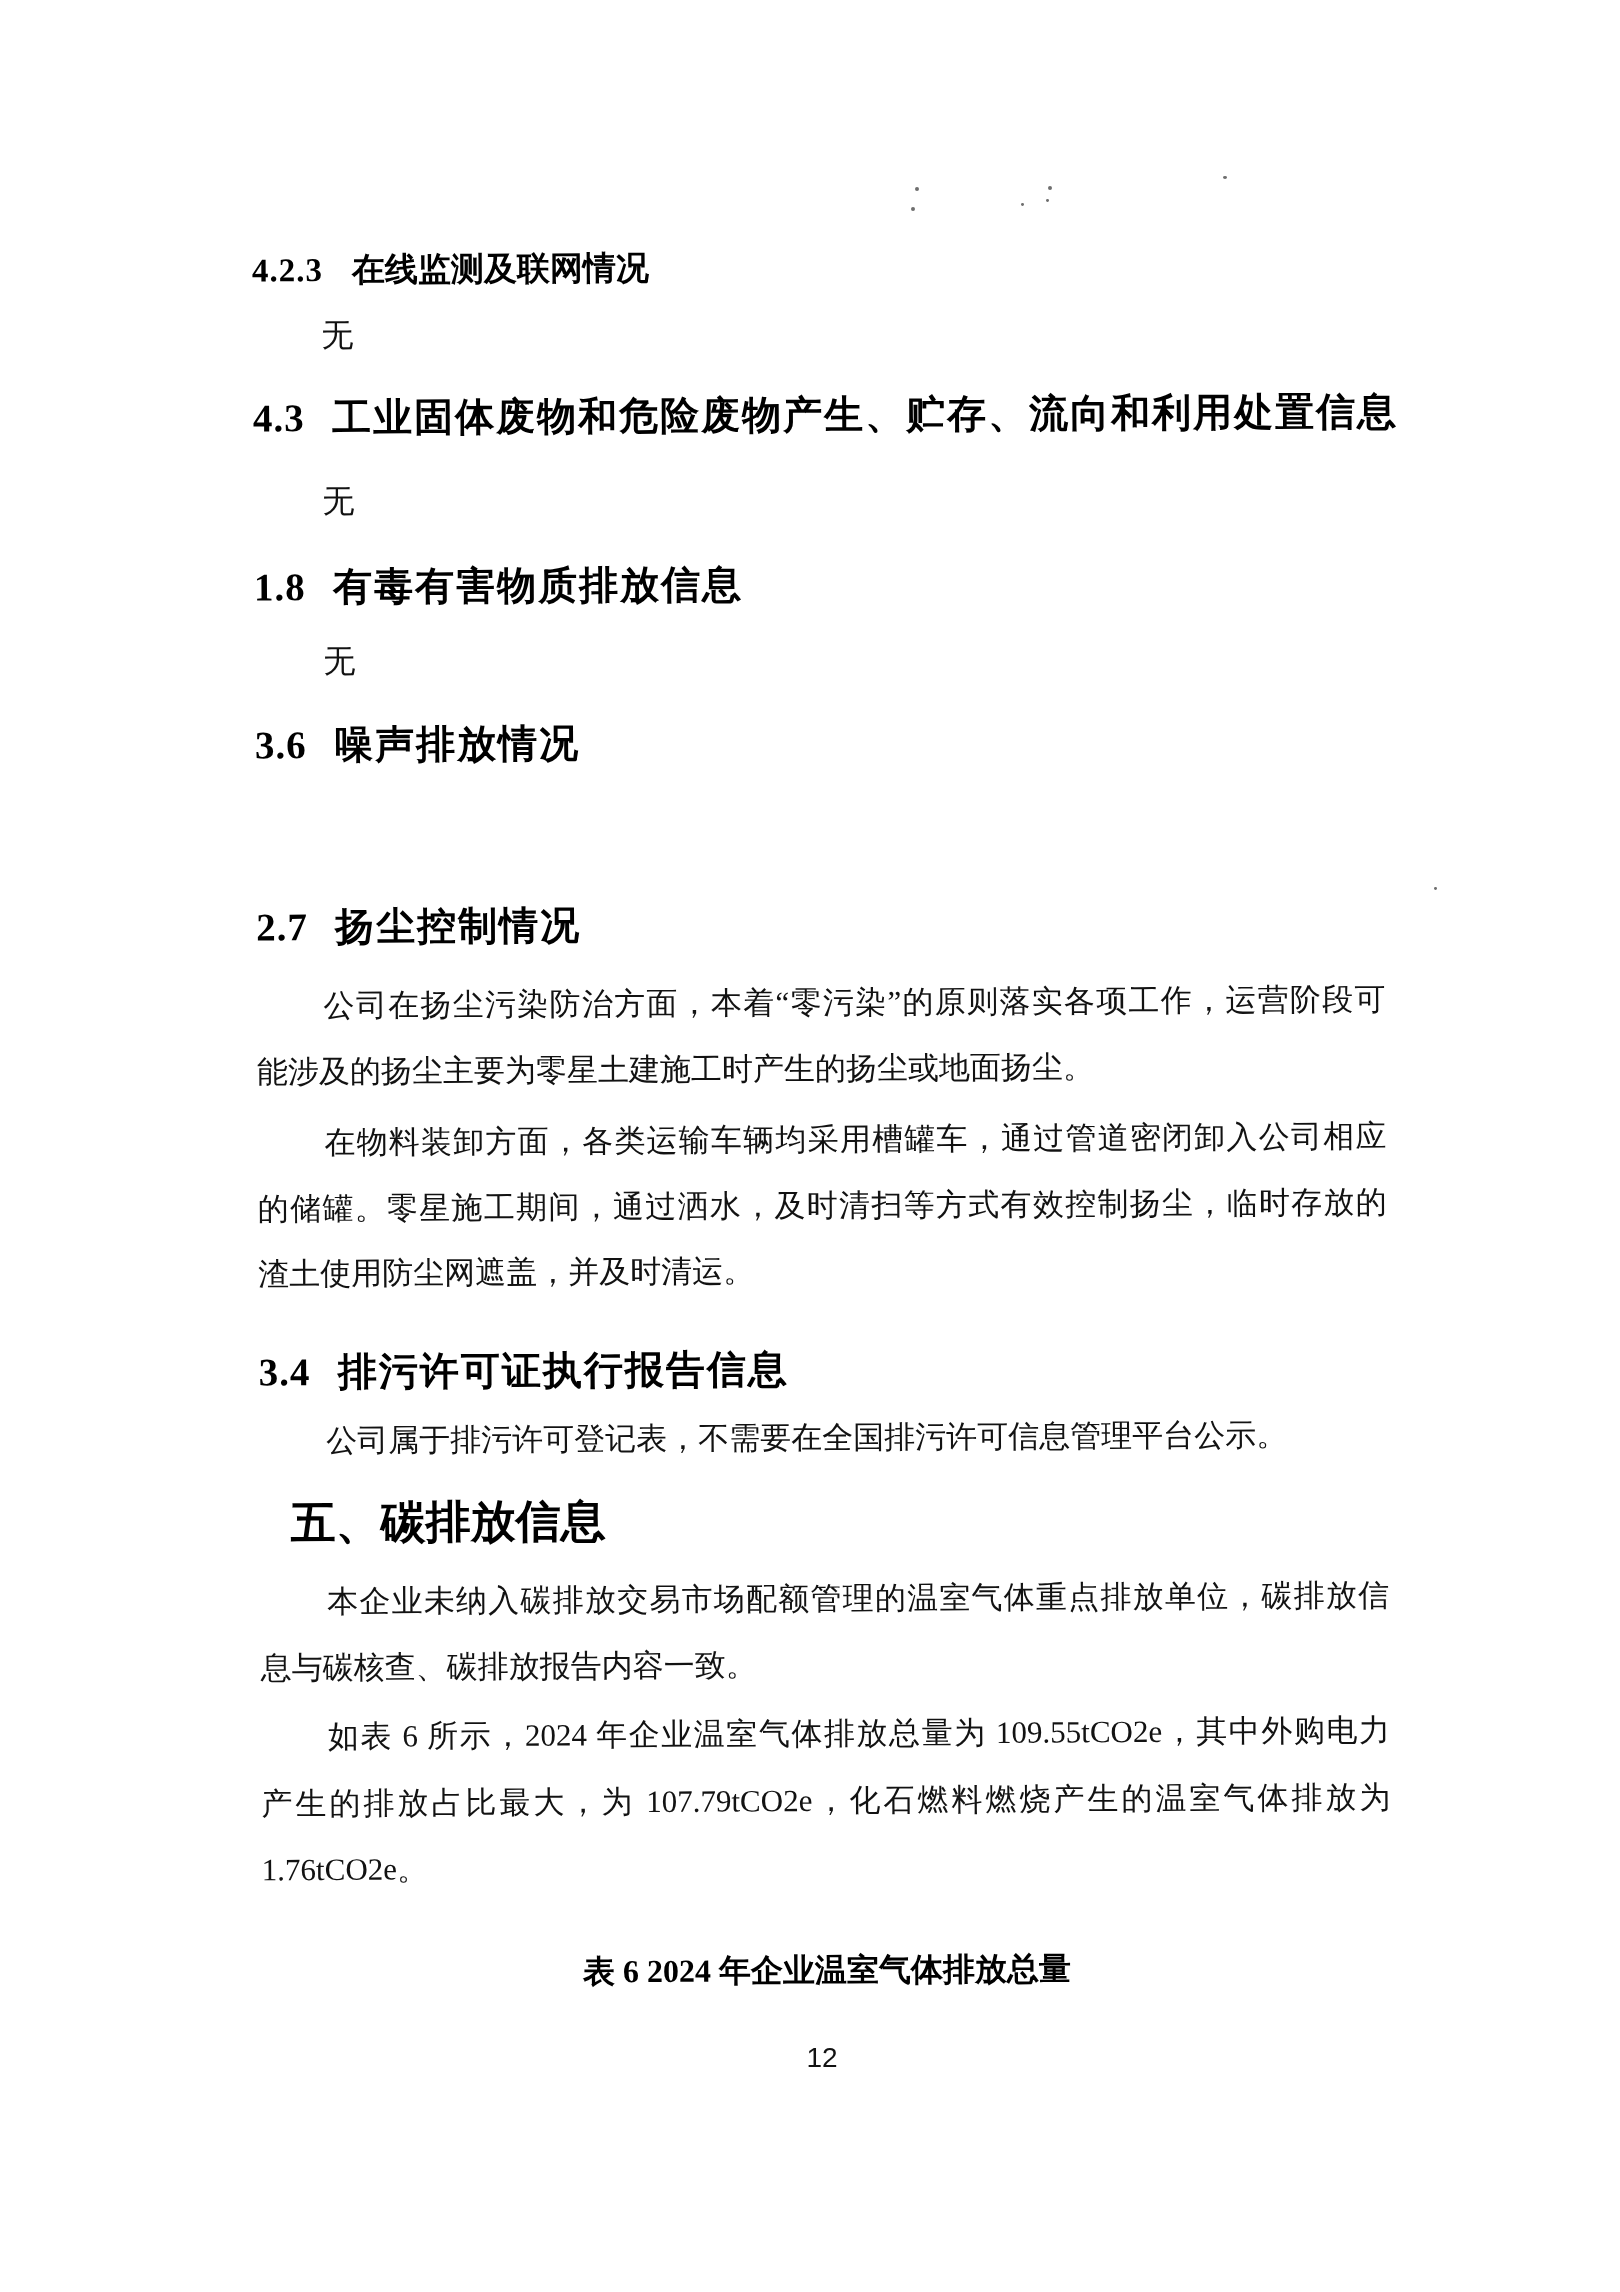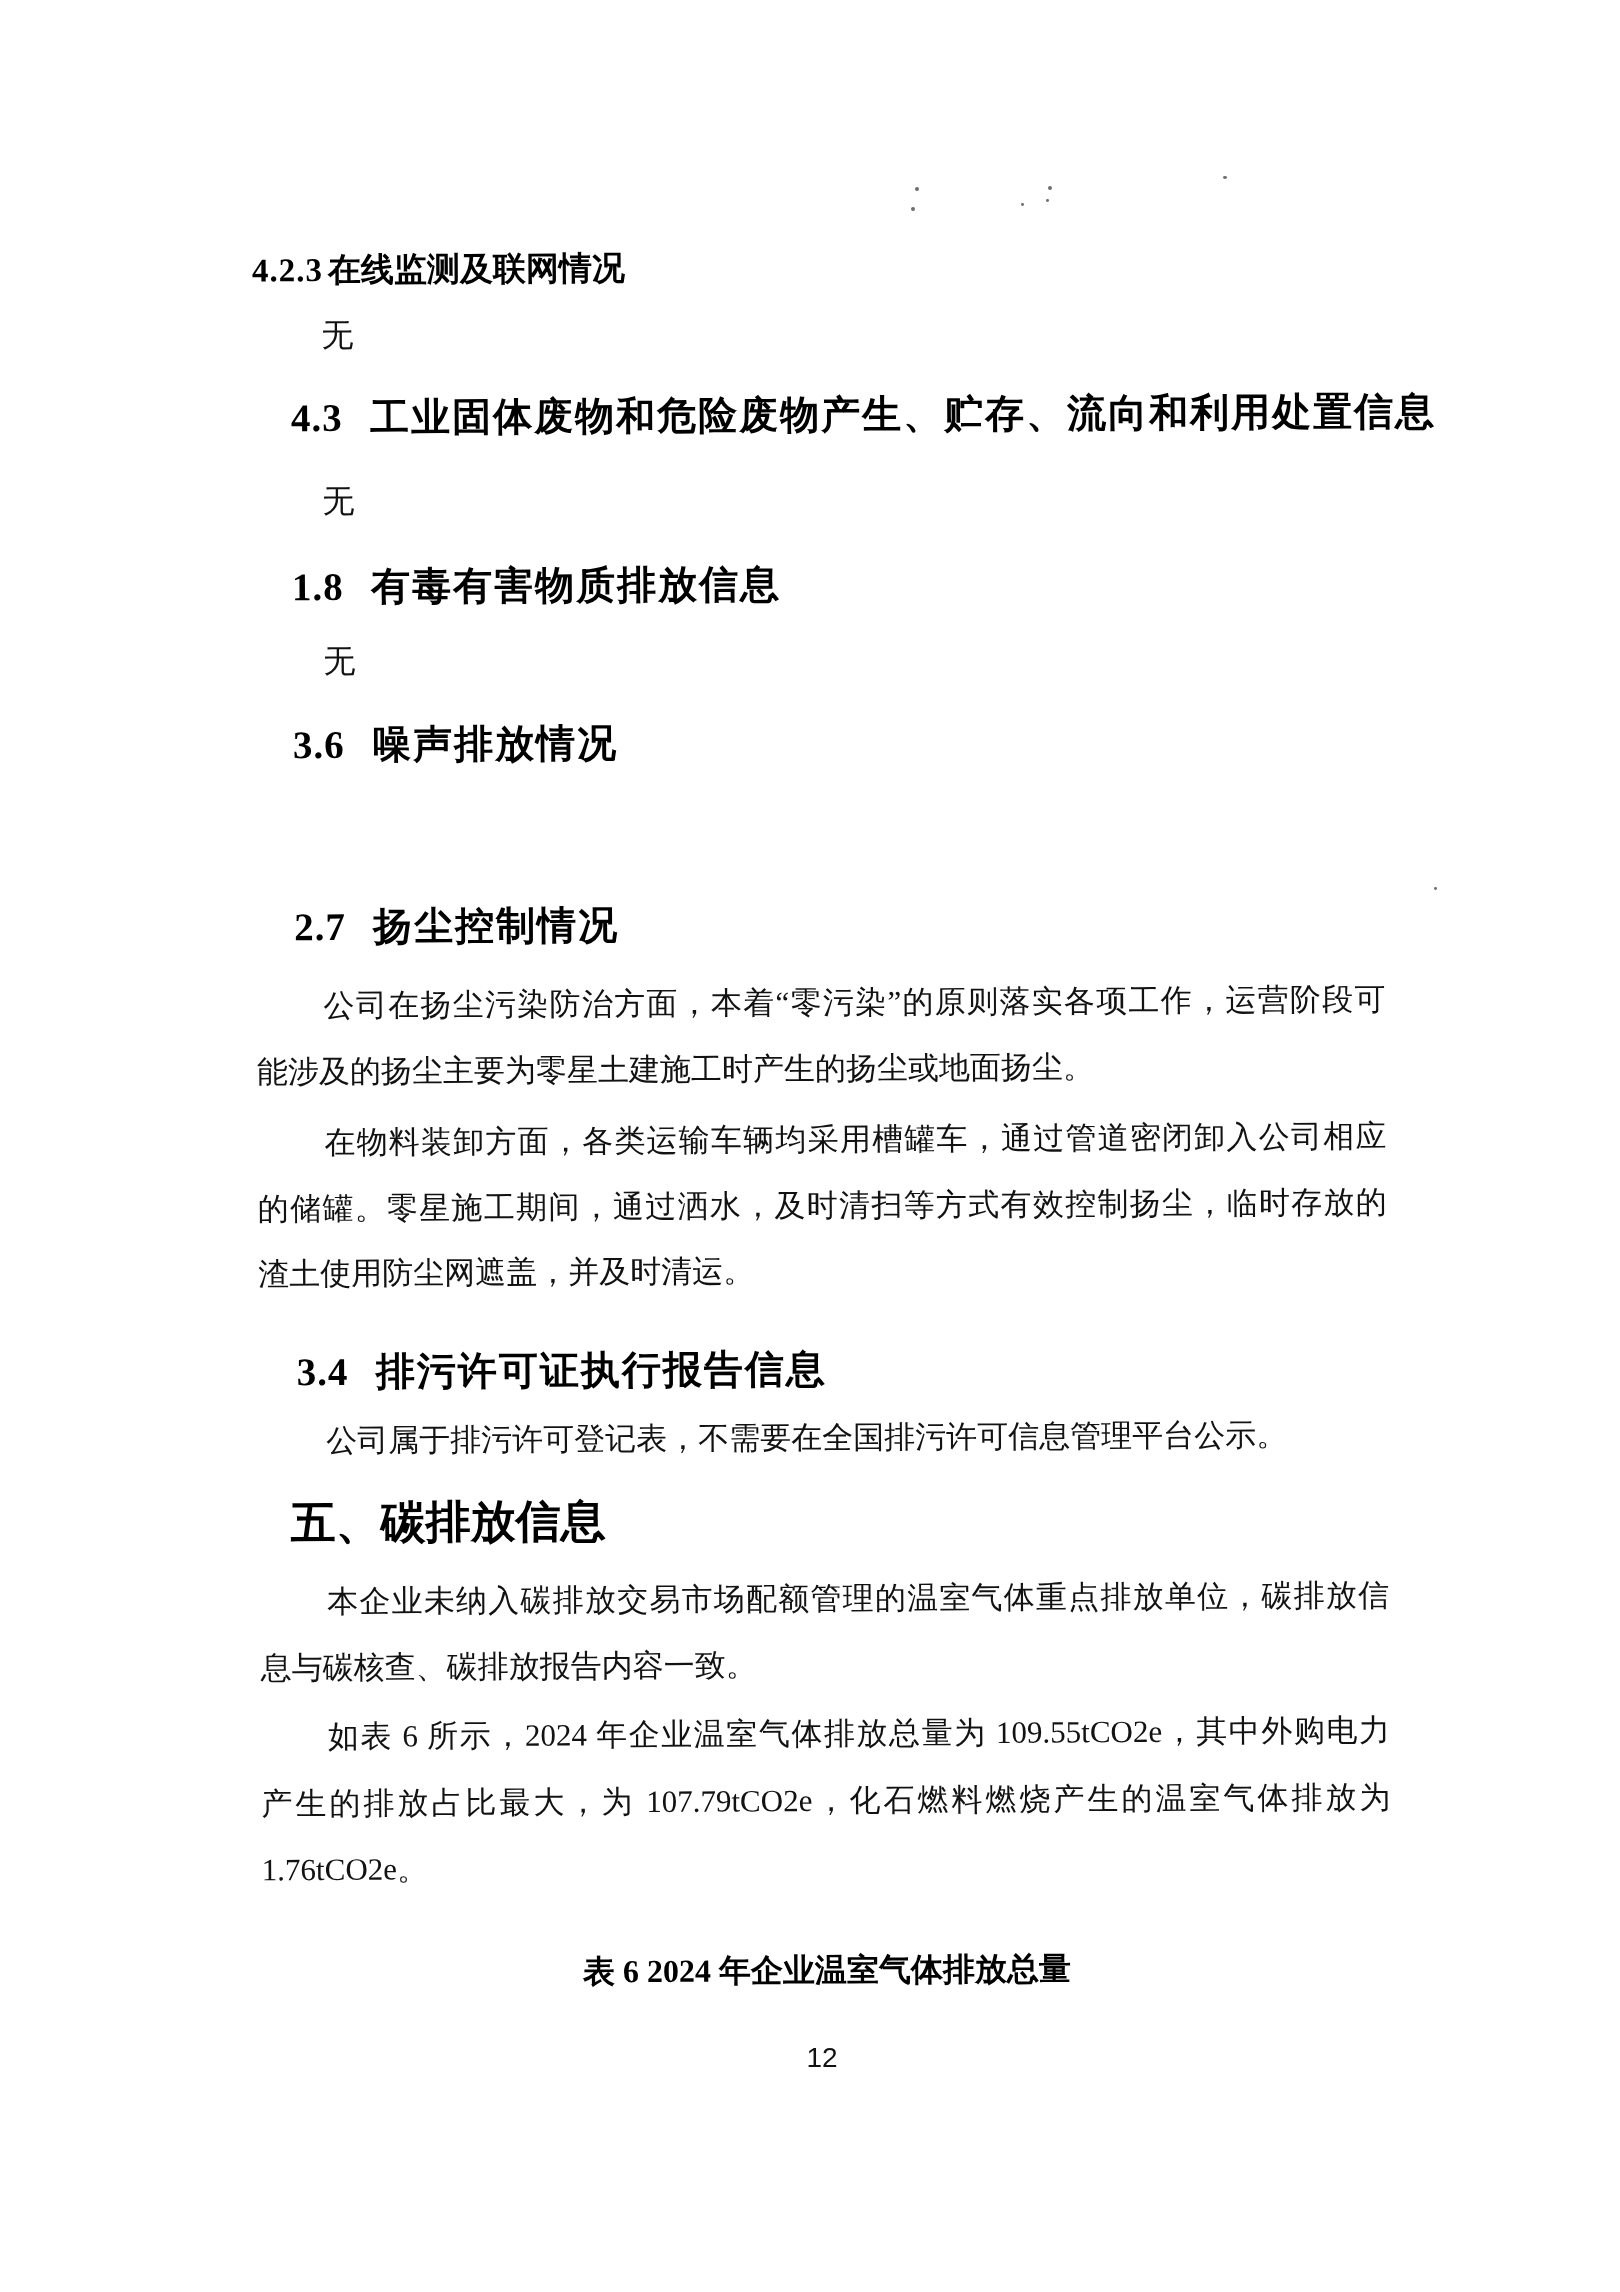--- a/index.html
+++ b/index.html
@@ -24,28 +24,28 @@
     position: absolute;
     left: 256px;
     width: 1129px;
   }
   .h1 {           
     font-size: 33px;
     font-weight: bold;
     white-space: nowrap;
     color: #000;
   }
-  .h1 .num { margin-right: 5px; letter-spacing: 1px; }
+  .h1 .num { margin-right: 29px; letter-spacing: 1px; }
   .h2 {           
     font-size: 39px;
     font-weight: bold;
     white-space: nowrap;
     color: #000;
   }
-  .h2 .num { margin-right: 27.4px; letter-spacing: 1px; margin-left: 38px; }
+  .h2 .num { margin-right: 27.4px; letter-spacing: 1px; }
   .h2 .ttl { letter-spacing: 2px; }
   .h-chapter {    
     font-size: 45px;
     font-weight: bold;
     white-space: nowrap;
     margin-left: 31px;
     color: #000;
   }
   .line {
     font-size: 31px;

